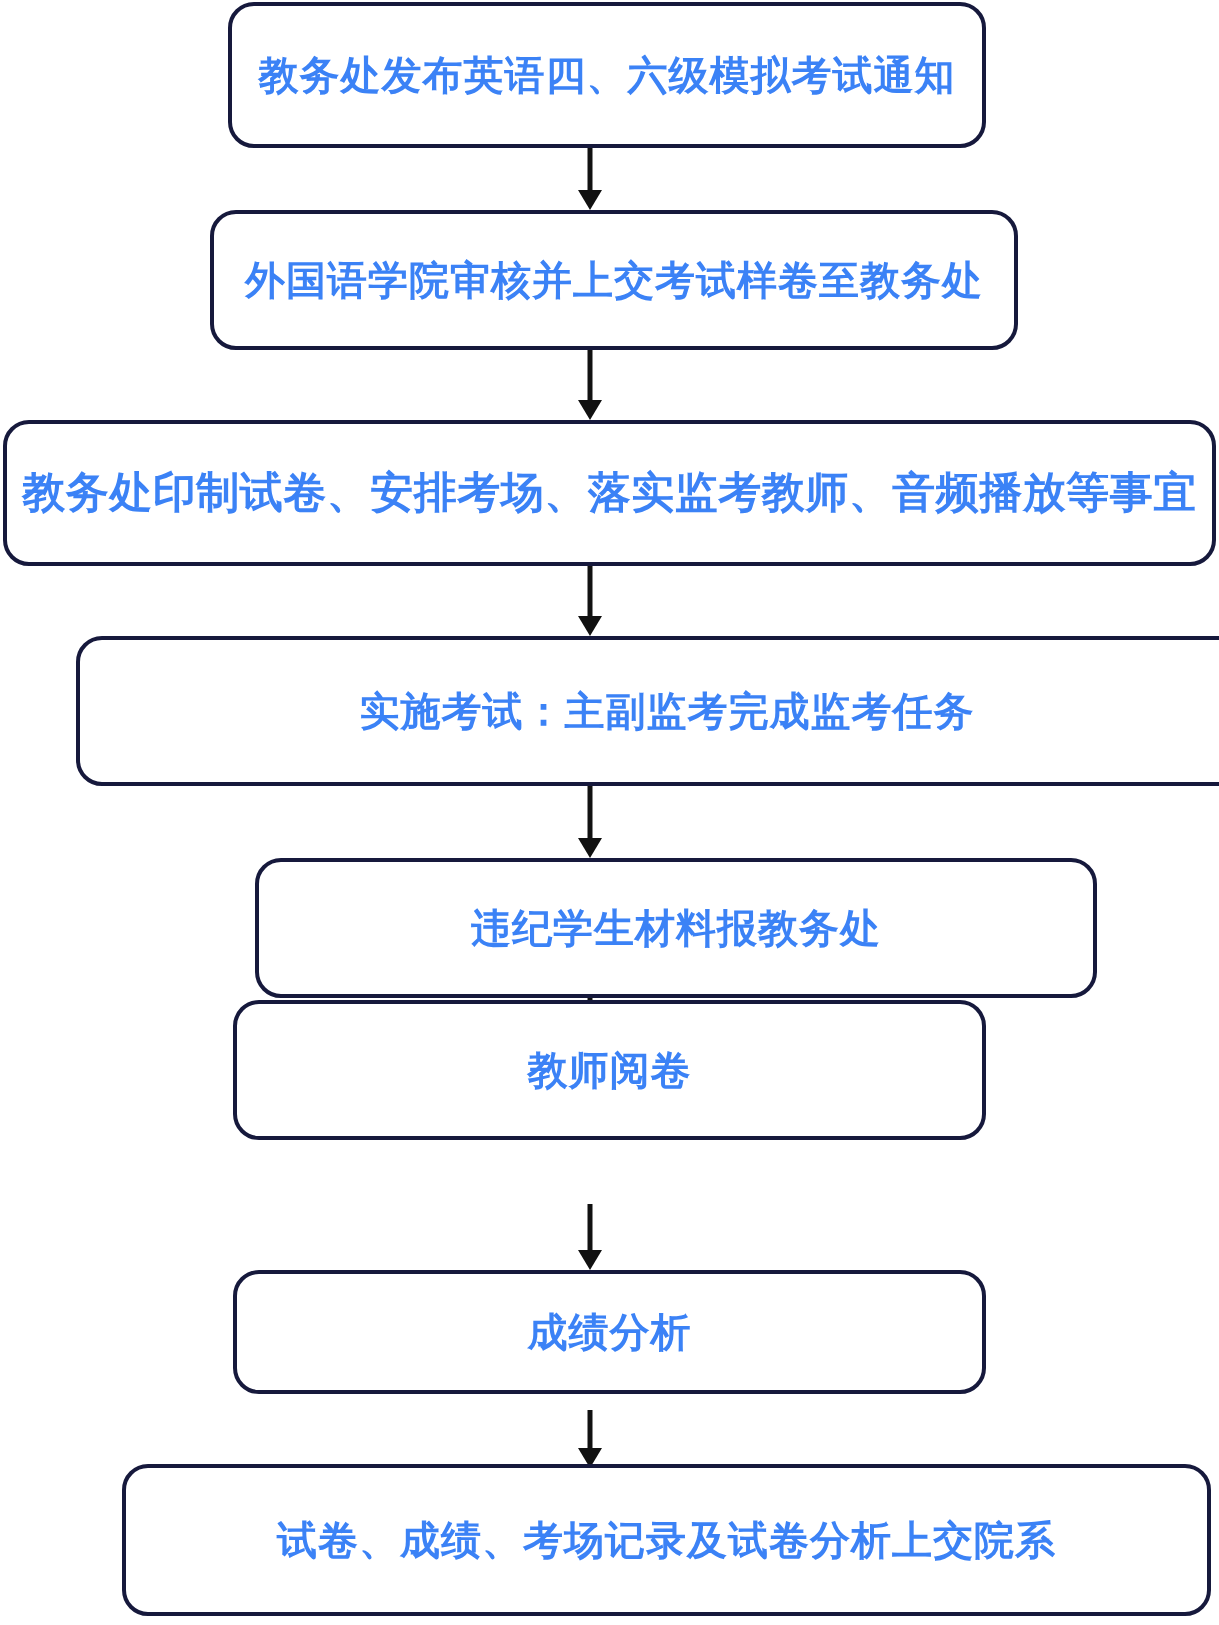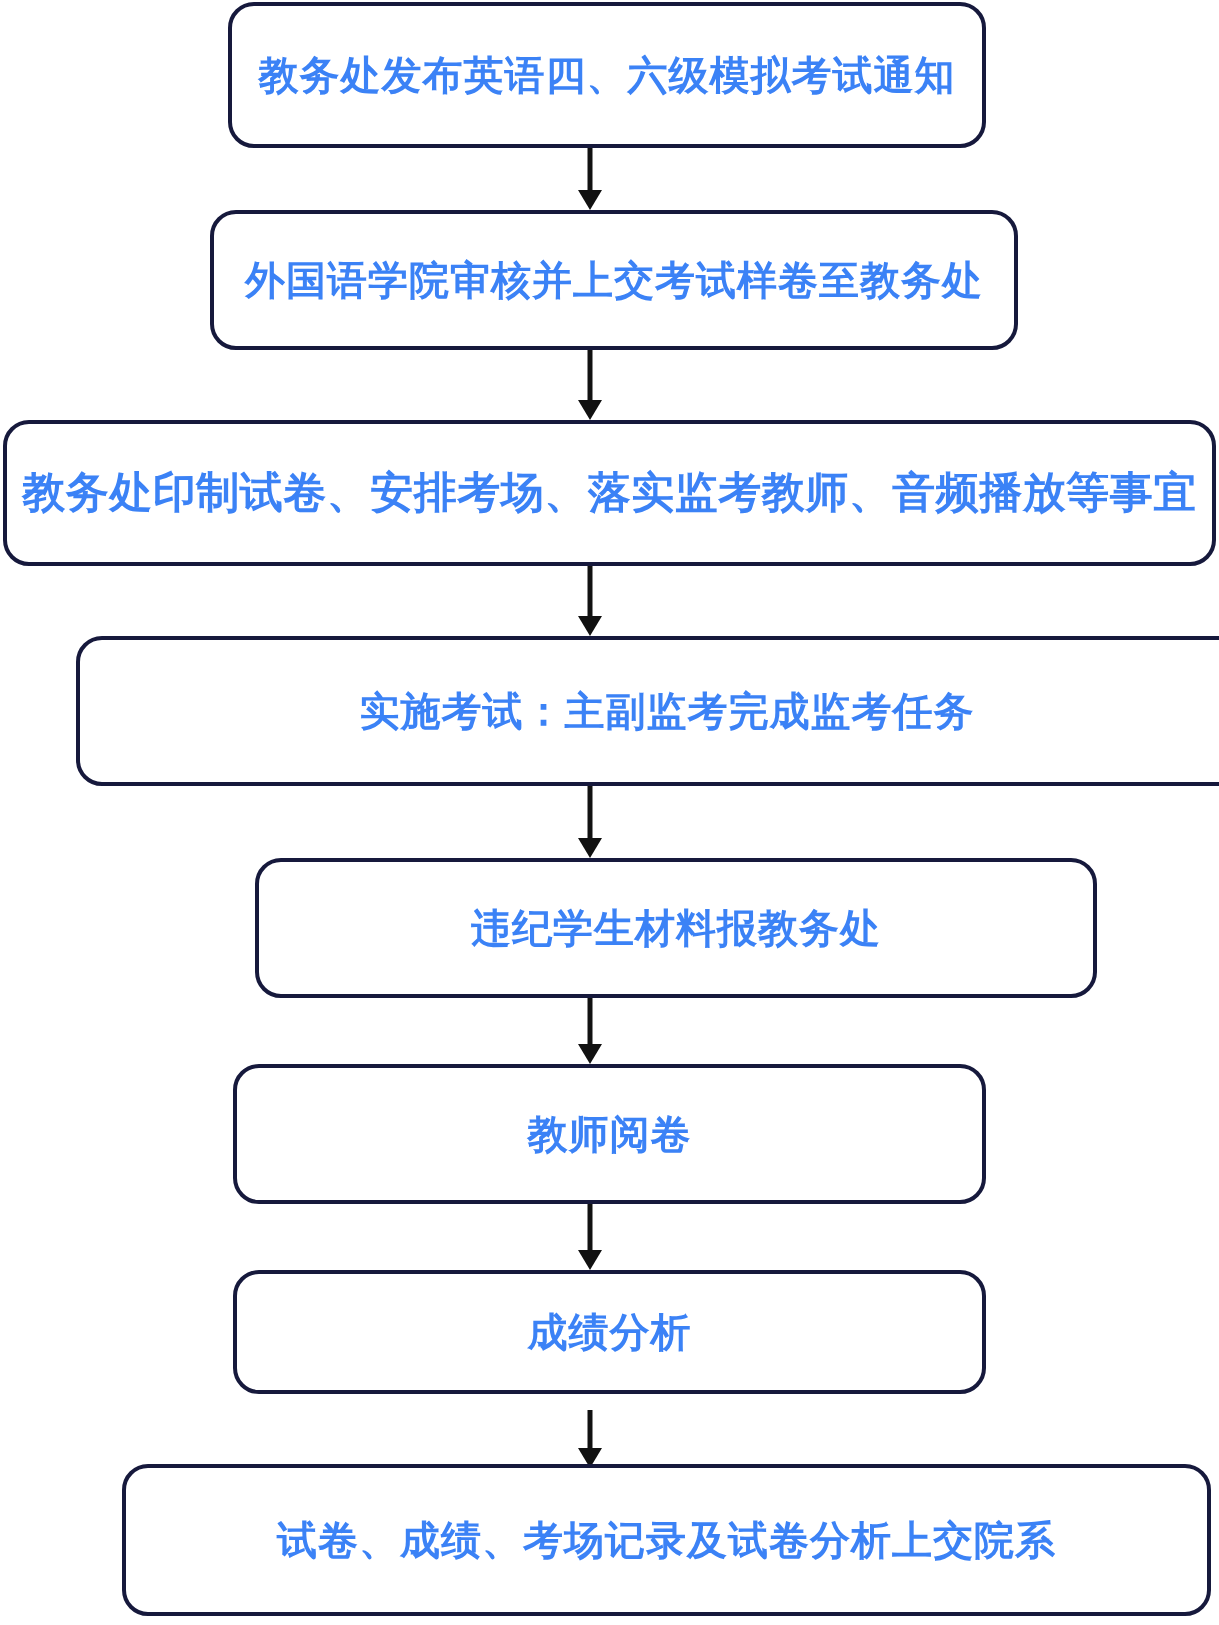--- a/index.html
+++ b/index.html
@@ -101,21 +101,21 @@
     <span class="node-label">违纪学生材料报教务处</span>
   </div>
 
   <div class="connector" style="left:574px; top:998px; width:32px; height:66px;">
     <svg width="32" height="66" viewBox="0 0 32 66">
       <line x1="16" y1="0" x2="16" y2="50" stroke="#111111" stroke-width="5"></line>
       <polygon points="4,46 28,46 16,66" fill="#111111"></polygon>
     </svg>
   </div>
 
-  <div class="node" style="left:233px; top:1064px; width:753px; height:140px;">
+  <div class="node" style="left:233px; top:1000px; width:753px; height:140px;">
     <span class="node-label">教师阅卷</span>
   </div>
 
   <div class="connector" style="left:574px; top:1204px; width:32px; height:66px;">
     <svg width="32" height="66" viewBox="0 0 32 66">
       <line x1="16" y1="0" x2="16" y2="50" stroke="#111111" stroke-width="5"></line>
       <polygon points="4,46 28,46 16,66" fill="#111111"></polygon>
     </svg>
   </div>
 

